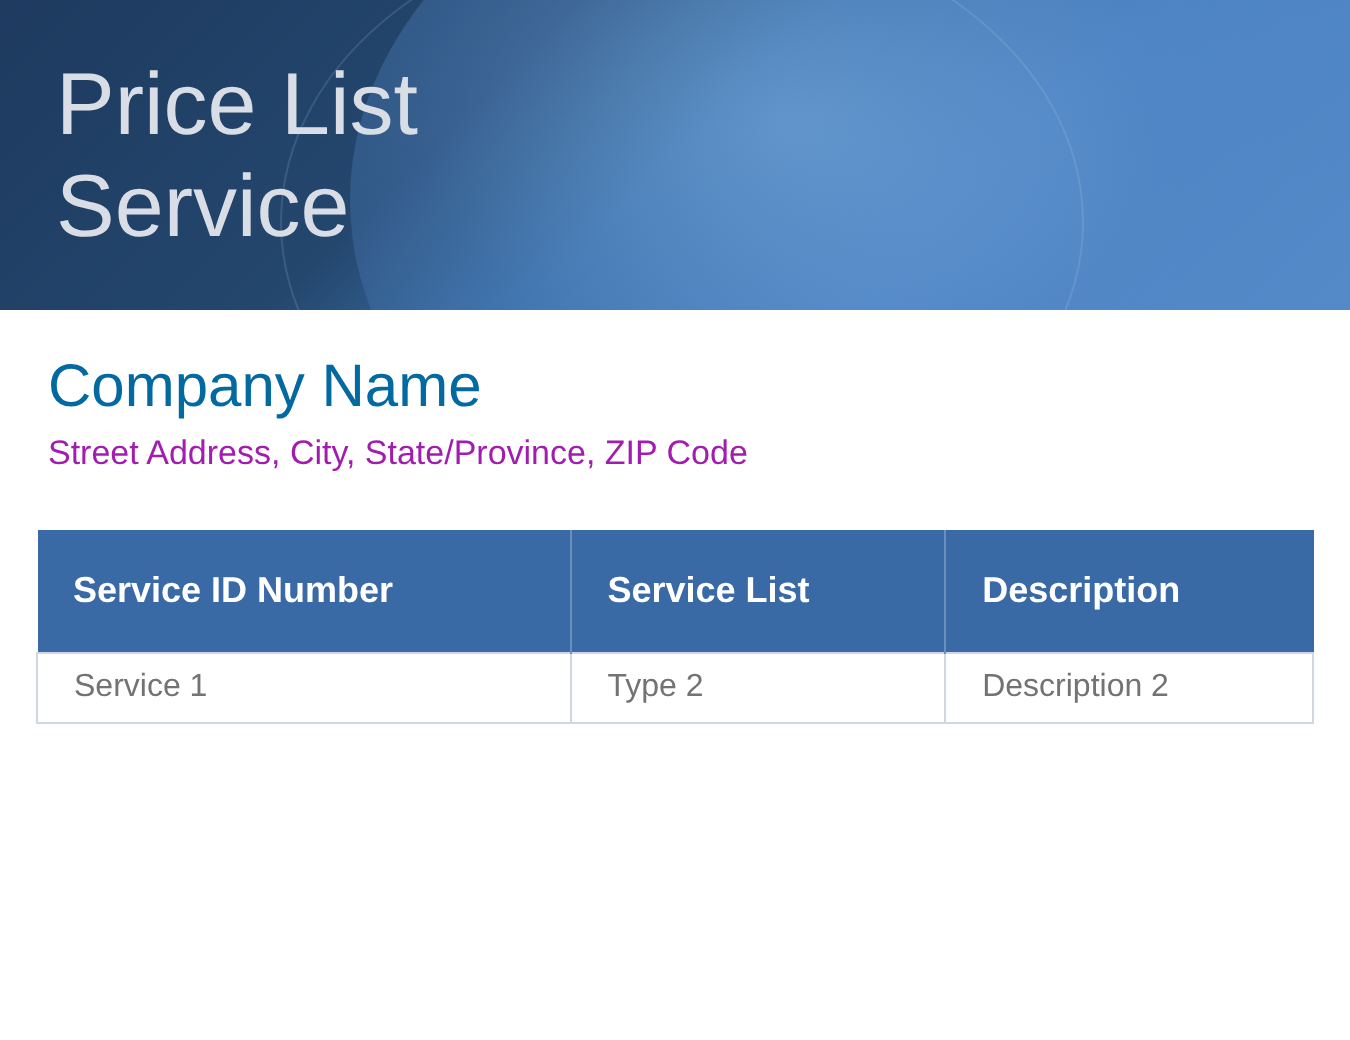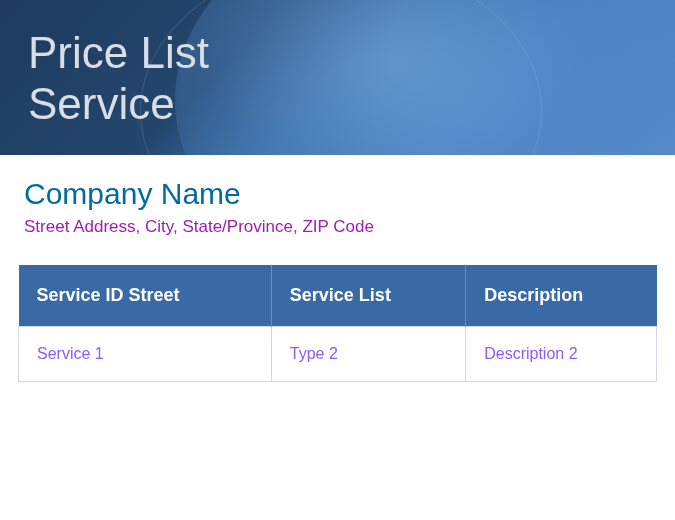--- a/index.html
+++ b/index.html
@@ -72,23 +72,23 @@
     background: #3a6aa6;
     color: #ffffff;
     text-align: left;
     padding: 20px 18px;
     font-size: 18px;
     font-weight: 600;
     border-right: 1px solid rgba(255,255,255,0.25);
   }
   thead th:last-child { border-right: none; }
   tbody td {
-    padding: 18px 18px;
+    padding: 8px 18px;
     font-size: 16px;
-    color: #8b5cf6;
+    color: #737373;
     border: 1px solid #d0d7e2;
   }
   tbody tr.odd { background: #ffffff; }
   tbody tr.even { background: #f0f2f5; }
   tbody tr.even td { border-bottom: none; }
 </style>
 </head>
 <body>
 
 <div class="header">
@@ -100,21 +100,21 @@
 
 <div class="company-info">
   <div class="company-name">Company Name</div>
   <div class="company-address">Street Address, City, State/Province, ZIP Code</div>
 </div>
 
 <div class="table-wrap">
   <table>
     <thead>
       <tr>
-        <th>Service ID Street</th>
+        <th>Service ID Number</th>
         <th>Service List</th>
         <th>Description</th>
       </tr>
     </thead>
     <tbody>
       <tr class="odd">
         <td>Service 1</td>
         <td>Type 2</td>
         <td>Description 2</td>
       </tr>

